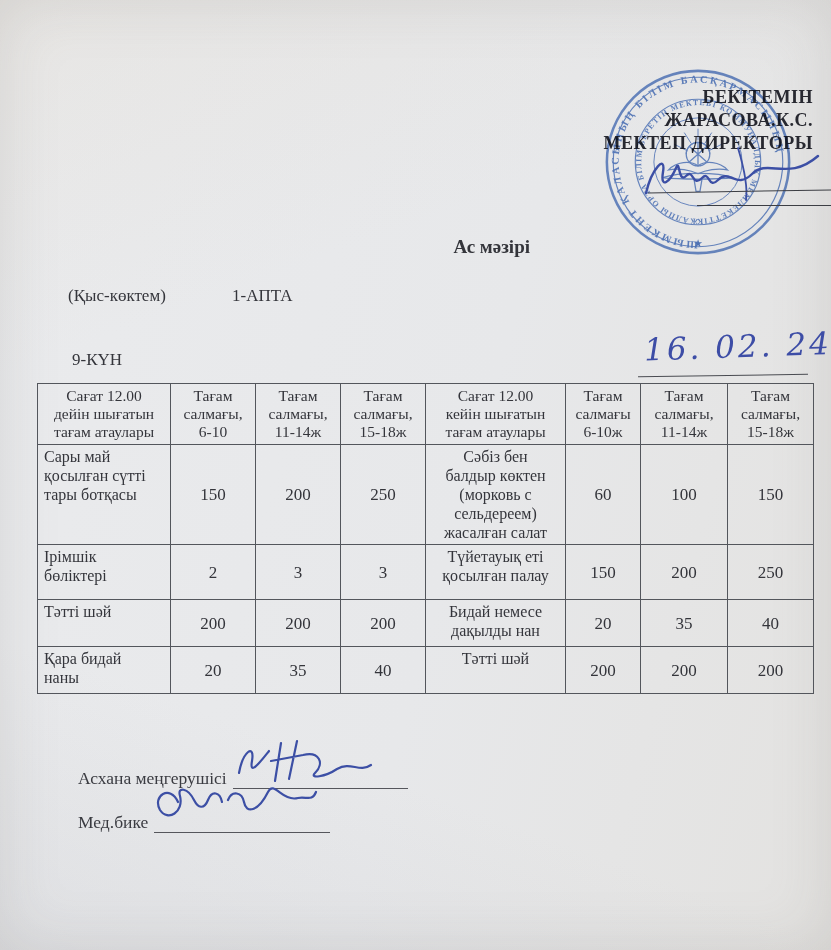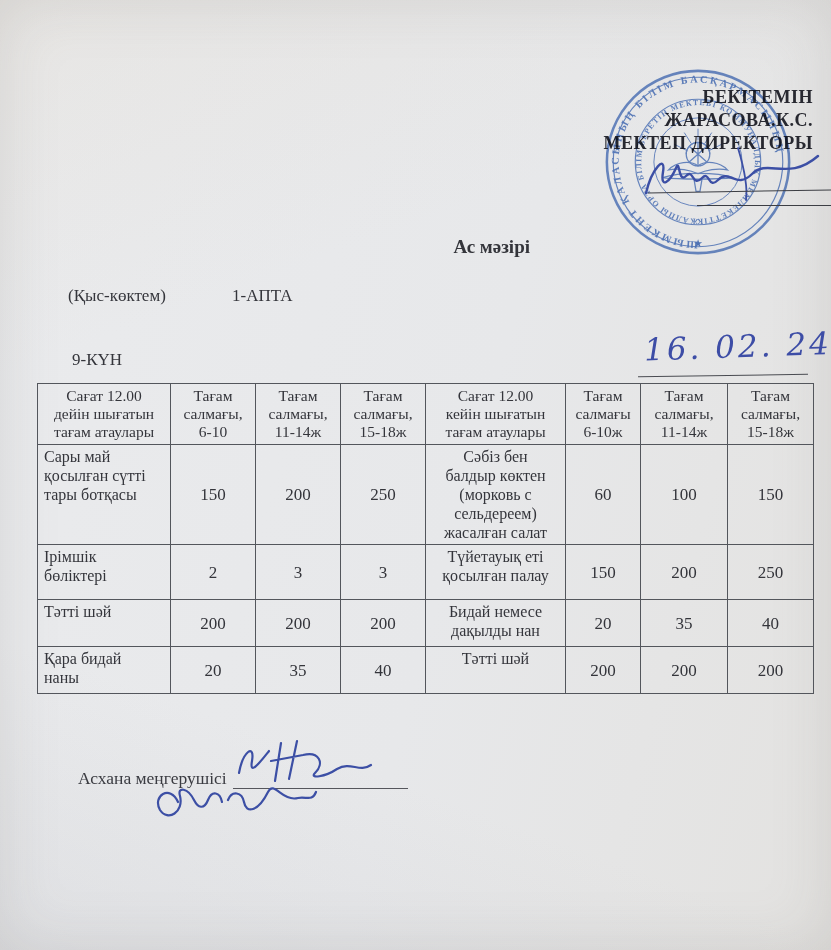--- a/index.html
+++ b/index.html
@@ -213,17 +213,21 @@
   </table>
 
   <div class="abs sig-row" style="left:78px;top:768px;width:330px;align-items:flex-end;">
     <span class="lbl">Асхана меңгерушісі</span>
     <span class="line" style="flex:1;margin-left:6px;"></span>
   </div>
   <svg class="abs" style="left:225px;top:733px;width:150px;height:60px;" viewBox="0 0 150 60">
     <path class="blue-ink" stroke-width="2.2" d="M14,40 C18,18 30,10 27,28 C24,44 36,28 44,18 M56,10 L50,48 M72,8 L64,46 M46,28 L78,22 C94,18 100,30 90,40 C84,46 100,44 112,36 C126,28 134,40 146,32"></path>
   </svg>
 
+  <div class="abs sig-row" style="left:78px;top:812px;width:252px;">
+    <span class="lbl">Мед.бике</span>
+    <span class="line" style="flex:1;margin-left:6px;"></span>
+  </div>
   <svg class="abs" style="left:140px;top:772px;width:180px;height:60px;" viewBox="0 0 180 60">
     <path class="blue-ink" stroke-width="2.2" d="M38,30 C30,12 12,24 20,38 C28,50 44,40 40,24 C37,14 48,16 54,28 C58,36 64,38 68,28 C72,18 80,20 82,30 M88,28 C92,18 102,20 104,30 C106,42 118,40 128,20 C134,8 142,30 158,26 C166,24 172,30 176,20"></path>
   </svg>
 
 </div>
 
 </body></html>

